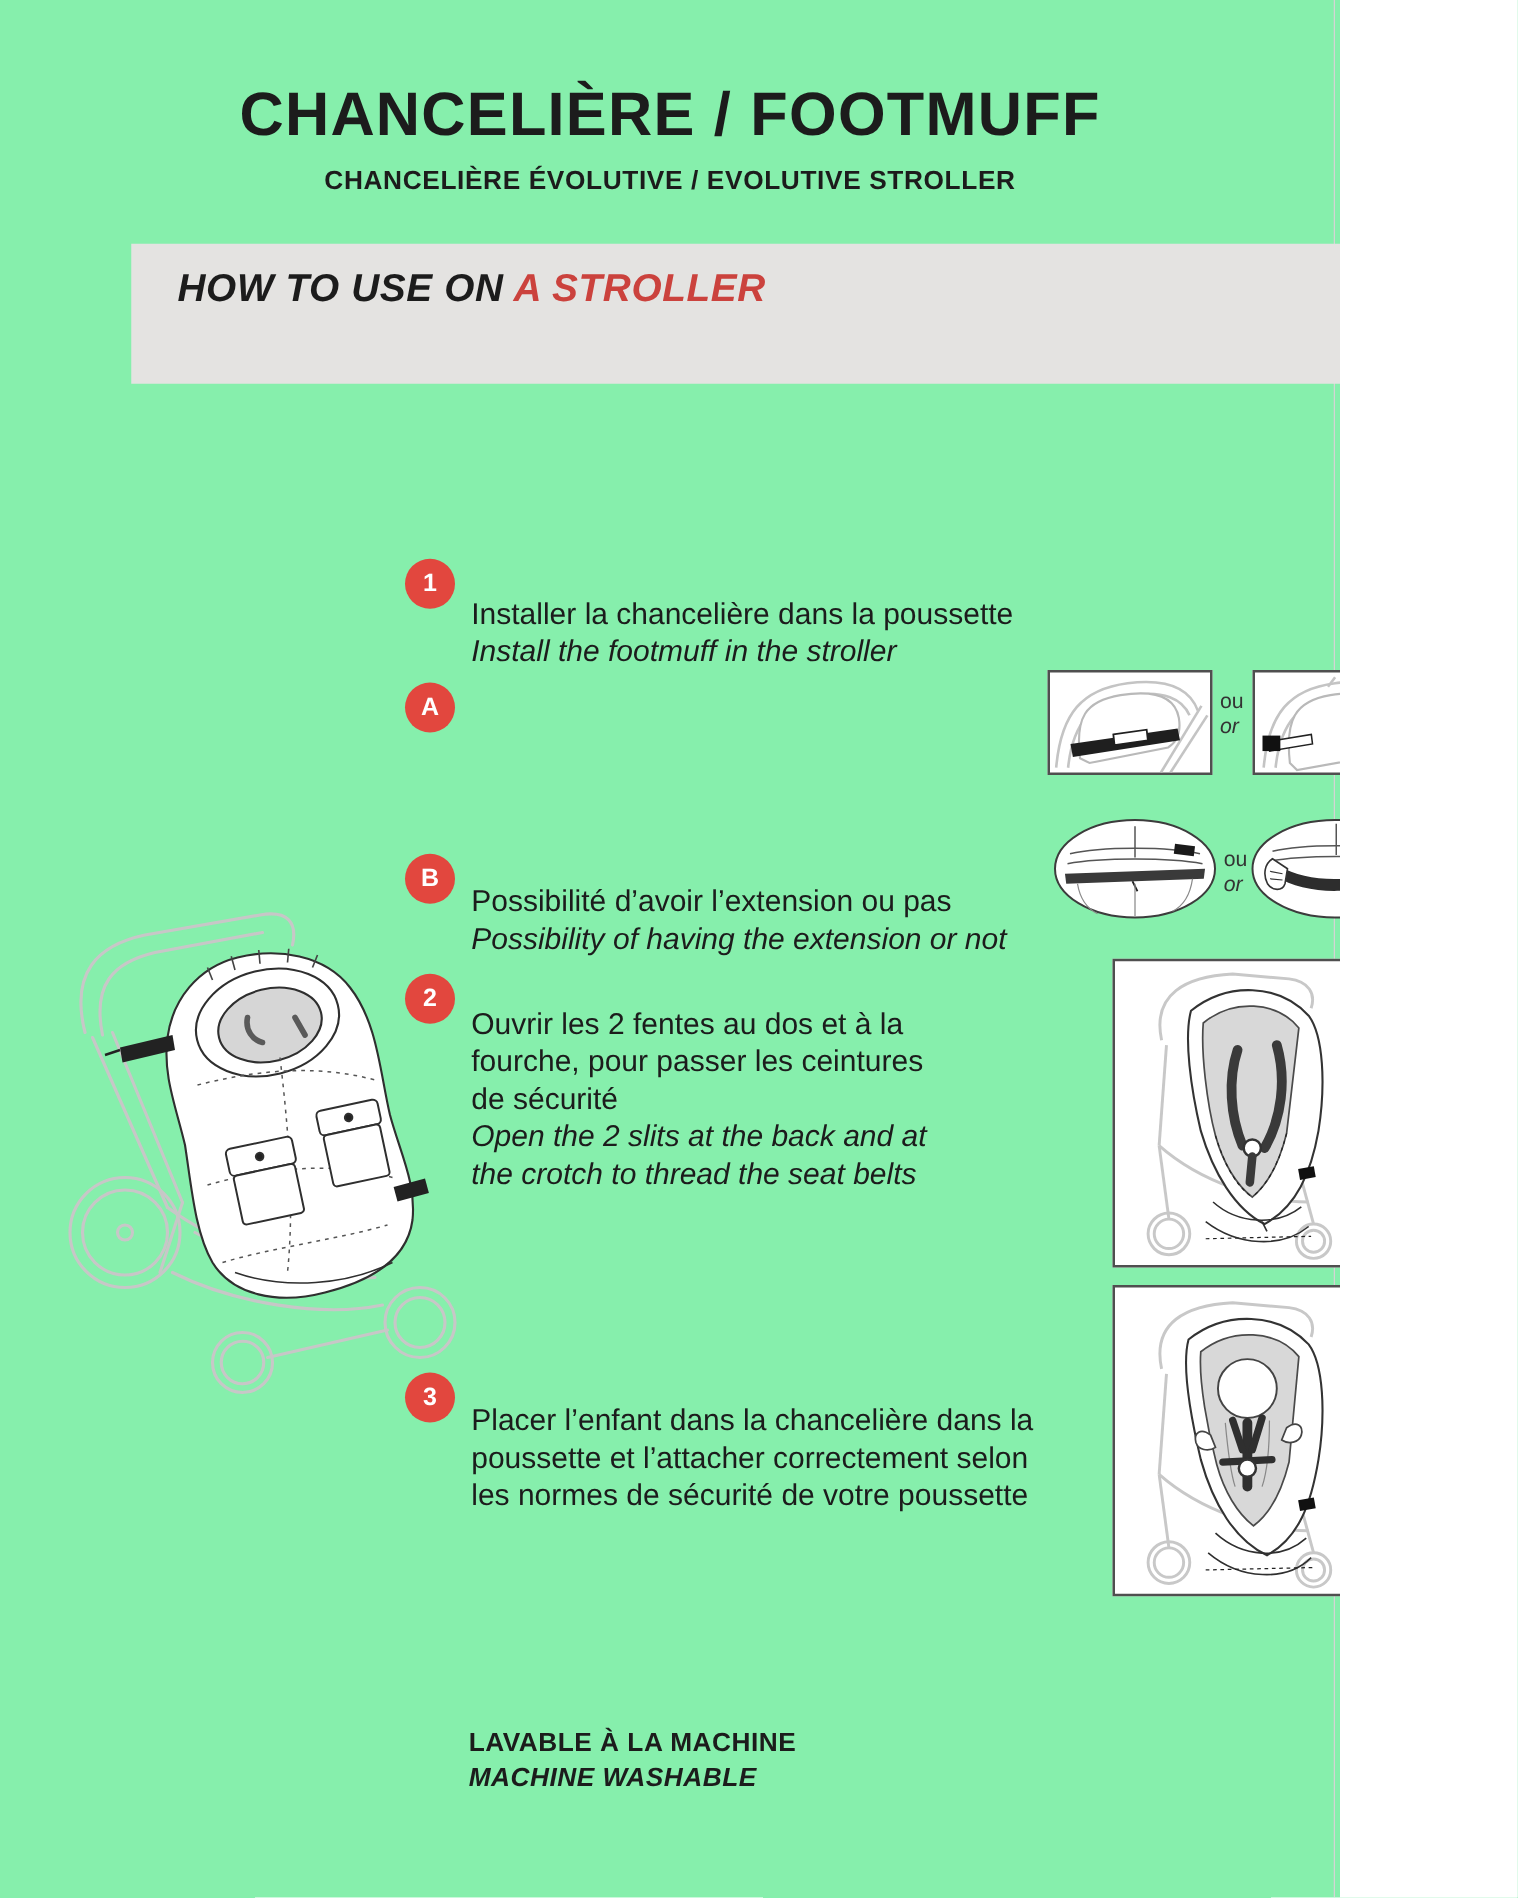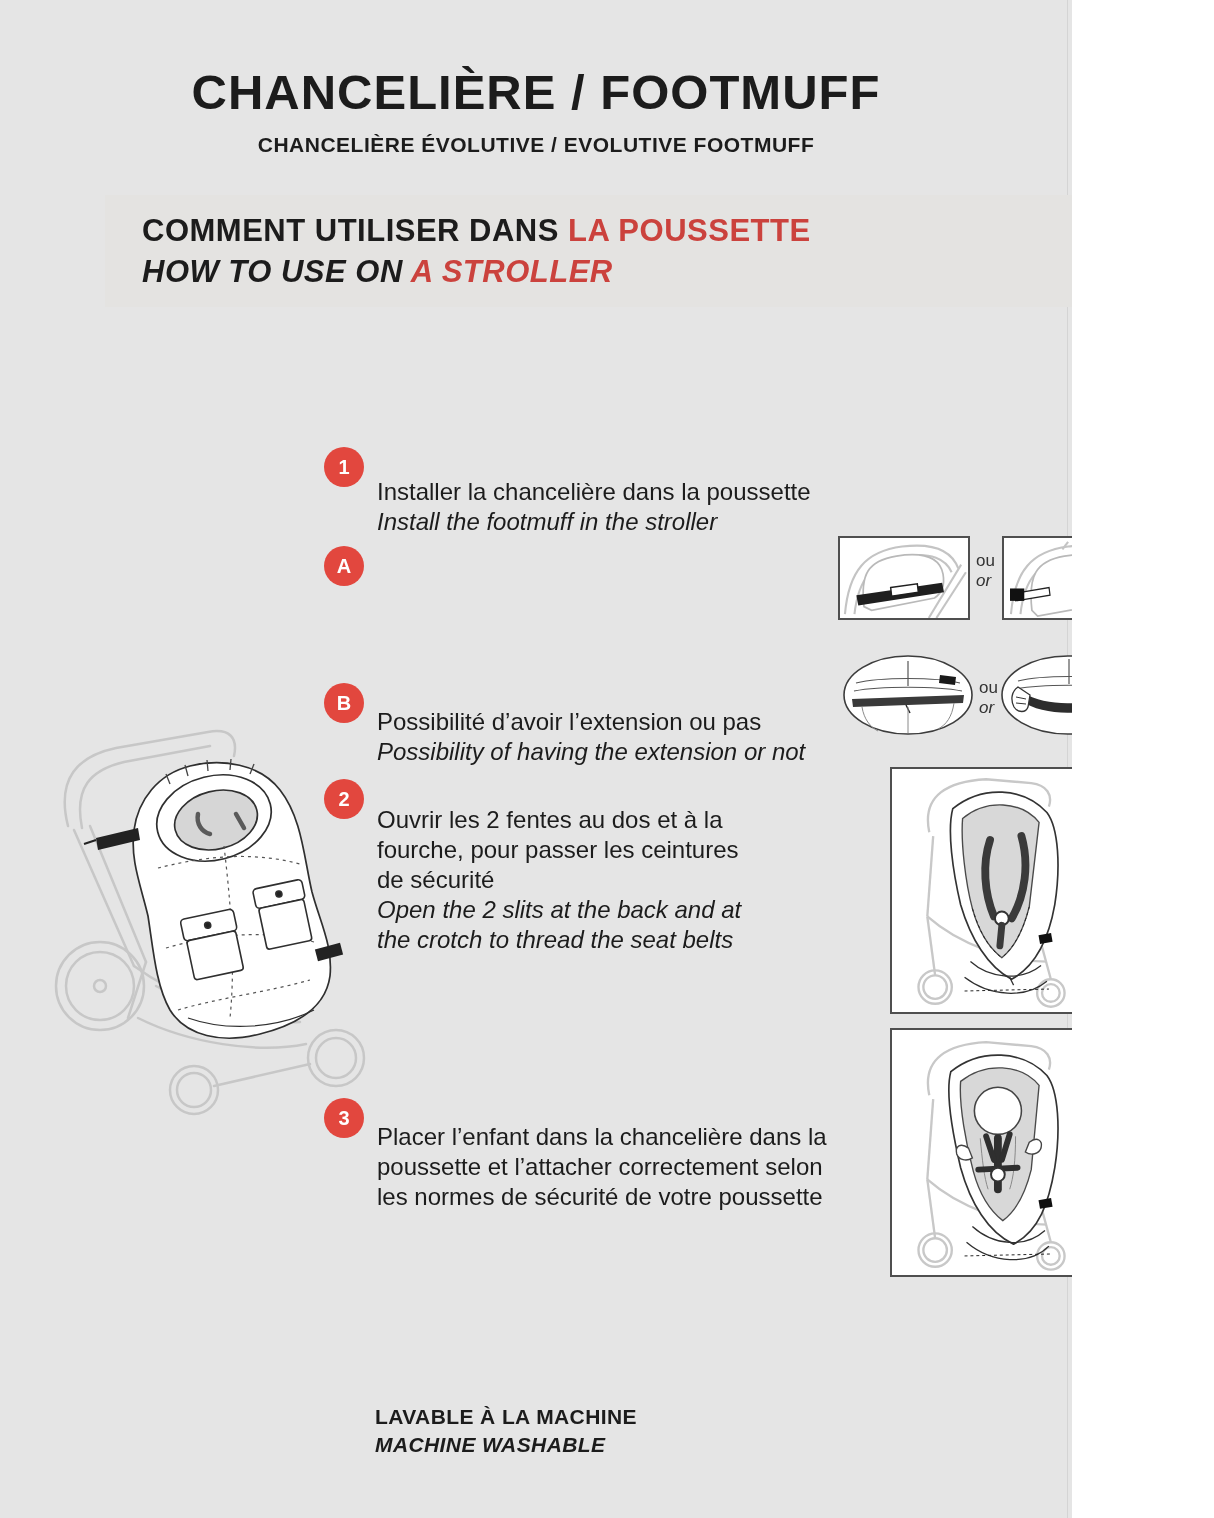--- a/index.html
+++ b/index.html
@@ -1,19 +1,19 @@
 <!DOCTYPE html>
 <html style="--accent-red: #cb423d; --marker-red: #e2473e; --banner-bg: #e4e3e1; --text: #1c1c1c;"><head>
 <meta charset="utf-8">
 <style>
   * { margin:0; padding:0; box-sizing:border-box; }
   html,body { background:#ffffff; }
   .page {
     position:relative; width:1072px; height:1518px;
-    background:#e5e5e5; overflow:hidden;
+    background:#86efac; overflow:hidden;
     font-family:"Liberation Sans", sans-serif;
     color:var(--text, #1c1c1c);
   }
   .edge-line { position:absolute; top:0; right:4px; width:1px; height:100%; background:#d4d4d4; }
 
   .title {
     position:absolute; top:64px; left:0; width:100%;
     text-align:center; font-size:49px; font-weight:700; letter-spacing:1px;
   }
   .subtitle {
@@ -39,34 +39,33 @@
   .step-text { font-size:24px; line-height:30px;margin-top:36px; }
   .step-text .fr { white-space:pre-line; }
   .step-text .en { white-space:pre-line; font-style:italic; }
 
   .orlbl { position:absolute; font-size:17px; line-height:20px; color:#333333; }
   .orlbl .en { font-style:italic; }
 
   .illus { position:absolute; }
   .boxed { border:2px solid #4f4f4f; background:#ffffff; }
 
-  .footer { position:absolute; left:375px; top:1381px; font-size:21px; font-weight:700; line-height:28px; letter-spacing:.4px;margin-top:22px; }
+  .footer { position:absolute; left:375px; top:1381px; font-size:21px; font-weight:700; line-height:28px; letter-spacing:.4px; }
   .footer .en { font-style:italic; }
 </style>
 </head>
 <body>
 
 <div class="page">
   <div class="edge-line"></div>
 
   <h1 class="title">CHANCELIÈRE / FOOTMUFF</h1>
-  <h2 class="subtitle">CHANCELIÈRE ÉVOLUTIVE / EVOLUTIVE FOOTMUFF</h2>
+  <h2 class="subtitle">CHANCELIÈRE ÉVOLUTIVE / EVOLUTIVE STROLLER</h2>
 
   <div class="banner">
-    <div class="banner-line fr-line"><span>COMMENT UTILISER DANS </span><span class="red">LA POUSSETTE</span></div>
     <div class="banner-line en-line"><span>HOW TO USE ON </span><span class="red">A STROLLER</span></div>
   </div>
 
   <svg class="illus" style="left:38px;top:718px;" width="345" height="425" viewBox="0 0 345 425">
     <g fill="none" stroke="#c7c7c7" stroke-width="2.5" stroke-linecap="round">
       <path d="M30,108 C18,60 40,38 78,30 L170,14 C192,10 200,20 196,38"></path>
       <path d="M44,110 C36,70 52,52 86,44 L172,28"></path>
       <path d="M36,112 L96,248"></path>
       <path d="M52,108 L108,244"></path>
       <path d="M96,248 C140,280 200,300 250,306"></path>

